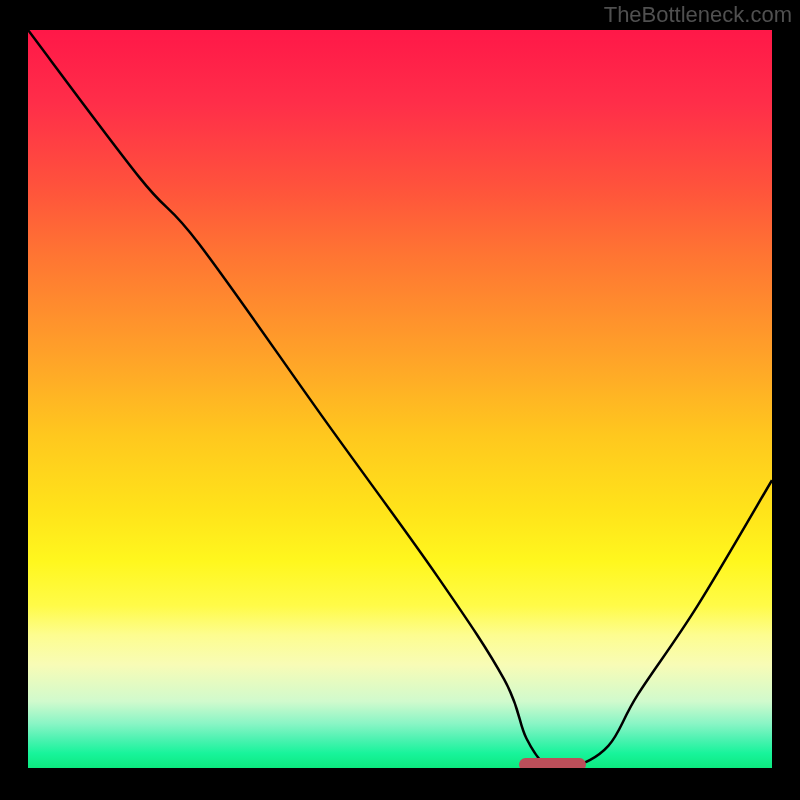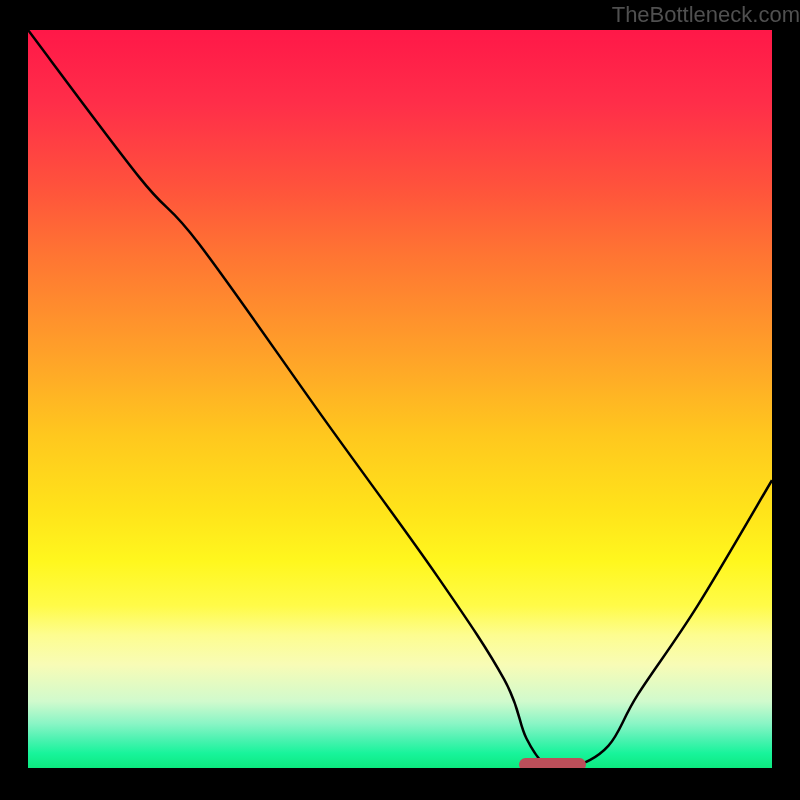--- a/index.html
+++ b/index.html
@@ -1,18 +1,18 @@
 <!DOCTYPE html>
 <html><head>
   <meta charset="utf-8">
   <style>
     * { margin: 0; padding: 0; box-sizing: border-box; }
     body { width: 800px; height: 800px; font-family: Arial, sans-serif; position: relative; background: #000; }
     .container { width: 800px; height: 800px; position: relative; background: #000; }
-    .attribution { position: absolute; top: 2px; right: 0; color: #505050; font-size: 22px; font-weight: 500; z-index: 10; }
+    .attribution { position: absolute; top: 2px; right: 8px; color: #505050; font-size: 22px; font-weight: 500; z-index: 10; }
     .chart-area { position: absolute; top: 30px; left: 28px; width: 744px; height: 738px; overflow: hidden; }
     .gradient-bg { position: absolute; inset: 0; background: linear-gradient(to bottom,
       #ff1848 0%,
       #ff2e49 10%,
       #ff553b 22%,
       #ff7333 30%,
       #ffa528 45%,
       #ffc81e 55%,
       #ffe31a 65%,
       #fff71e 72%,

